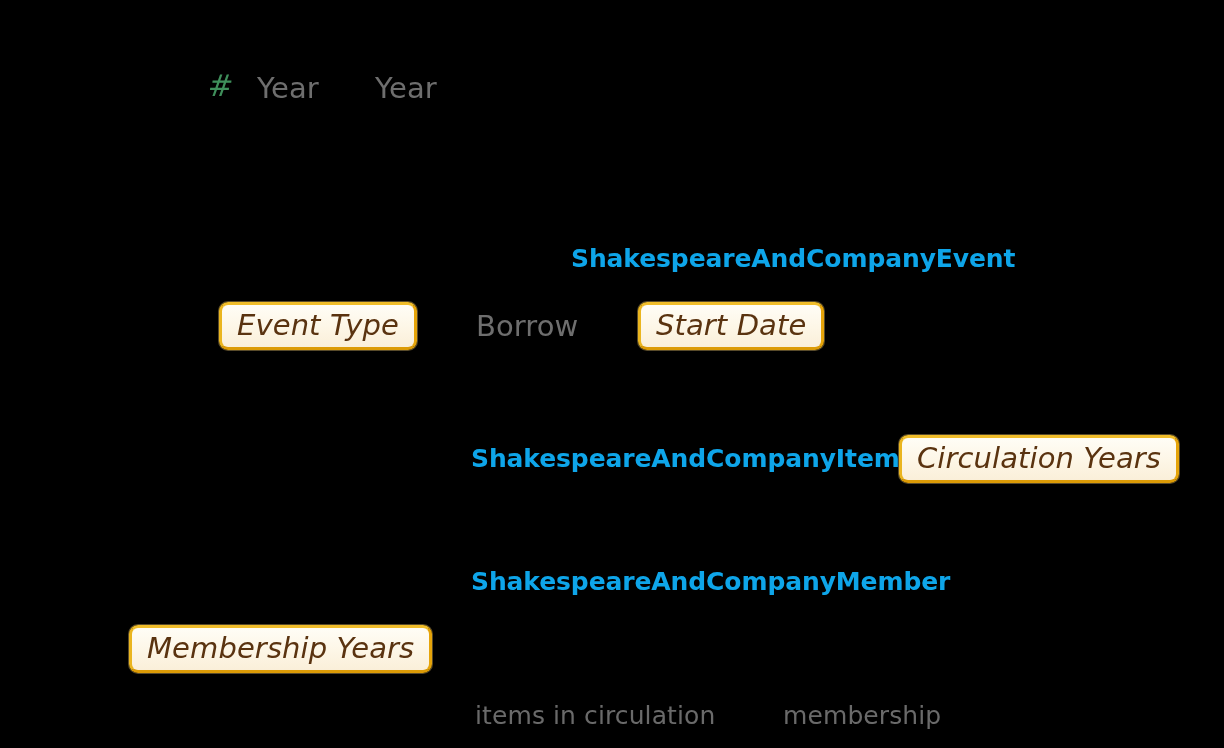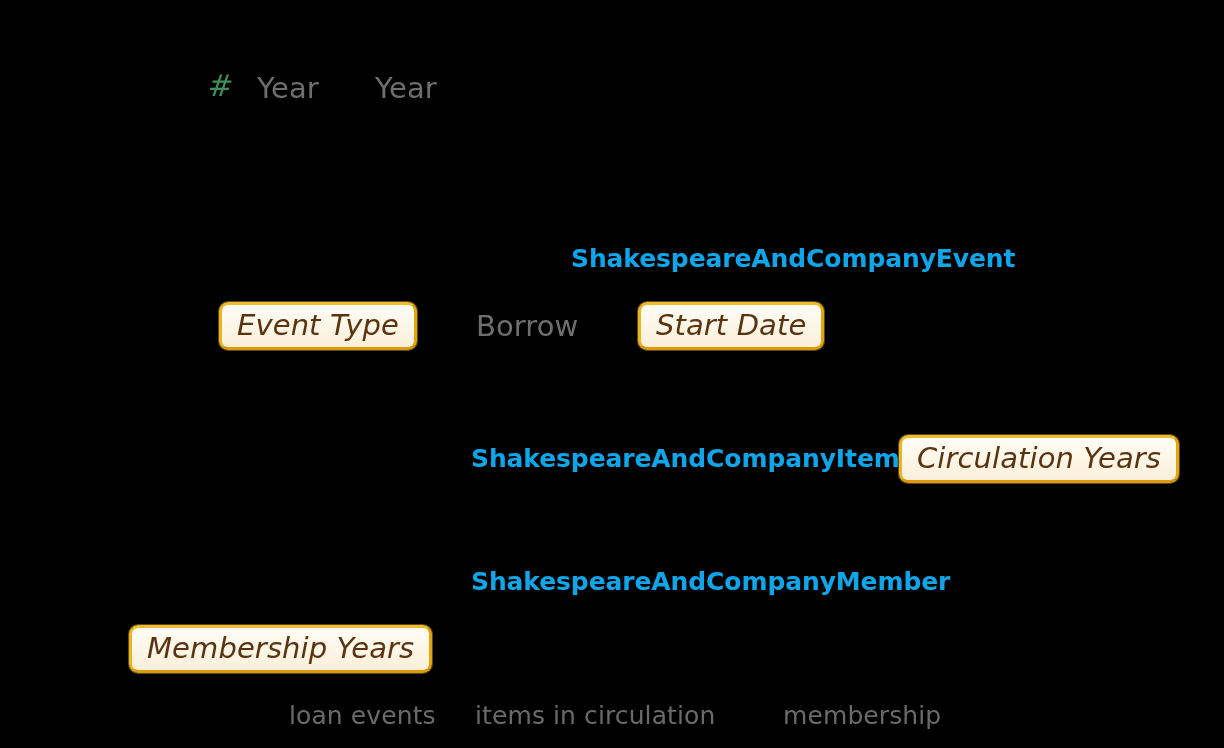--- a/index.html
+++ b/index.html
@@ -138,19 +138,18 @@
   <div class="node entity-name" style="left:471px; top:446px;">ShakespeareAndCompanyItem</div>
 
   <div class="node entity-name" style="left:471px; top:569px;">ShakespeareAndCompanyMember</div>
 
   <div class="node" style="left:129px; top:625px;">
     <span class="pill">
       <span class="pill-text">Membership Years</span>
     </span>
   </div>
 
-  <div class="node footer-label" style="left:289px; top:703px;">loan events</div>
 
   <div class="node footer-label" style="left:475px; top:703px;">items in circulation</div>
 
   <div class="node footer-label" style="left:759px; top:703px;margin-left:24px;">membership</div>
 
 </div>
 
 </body></html>

